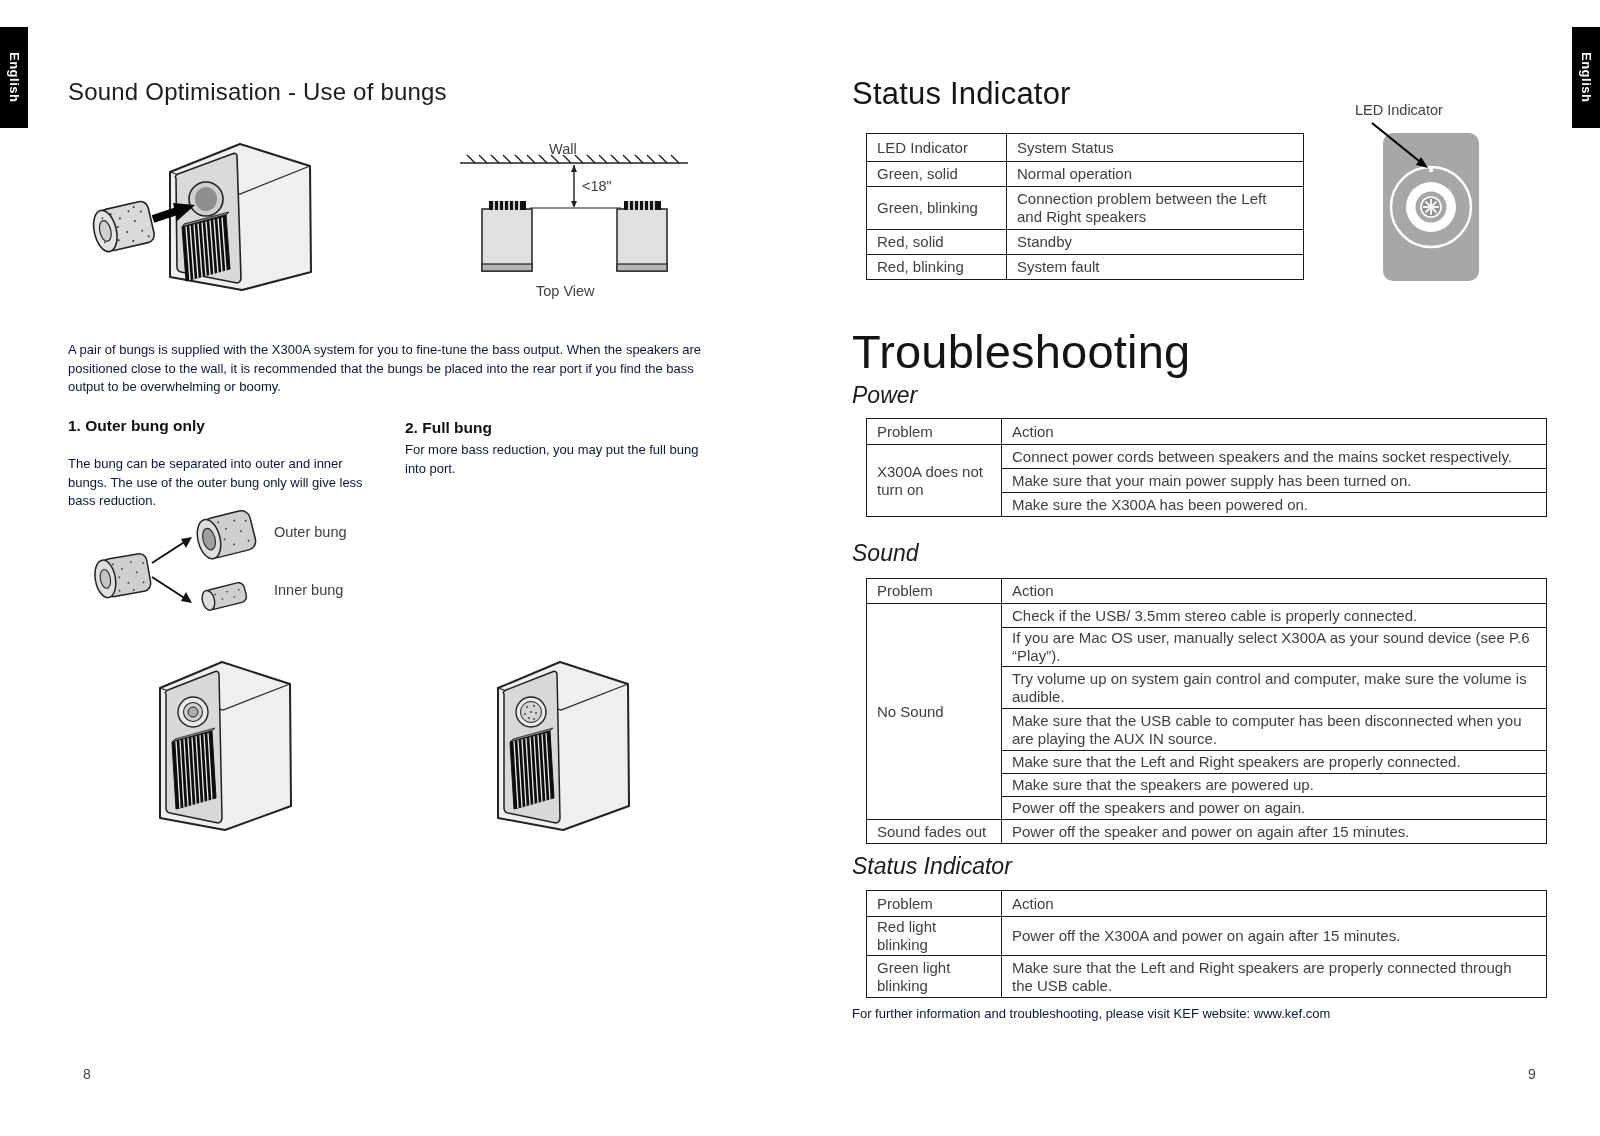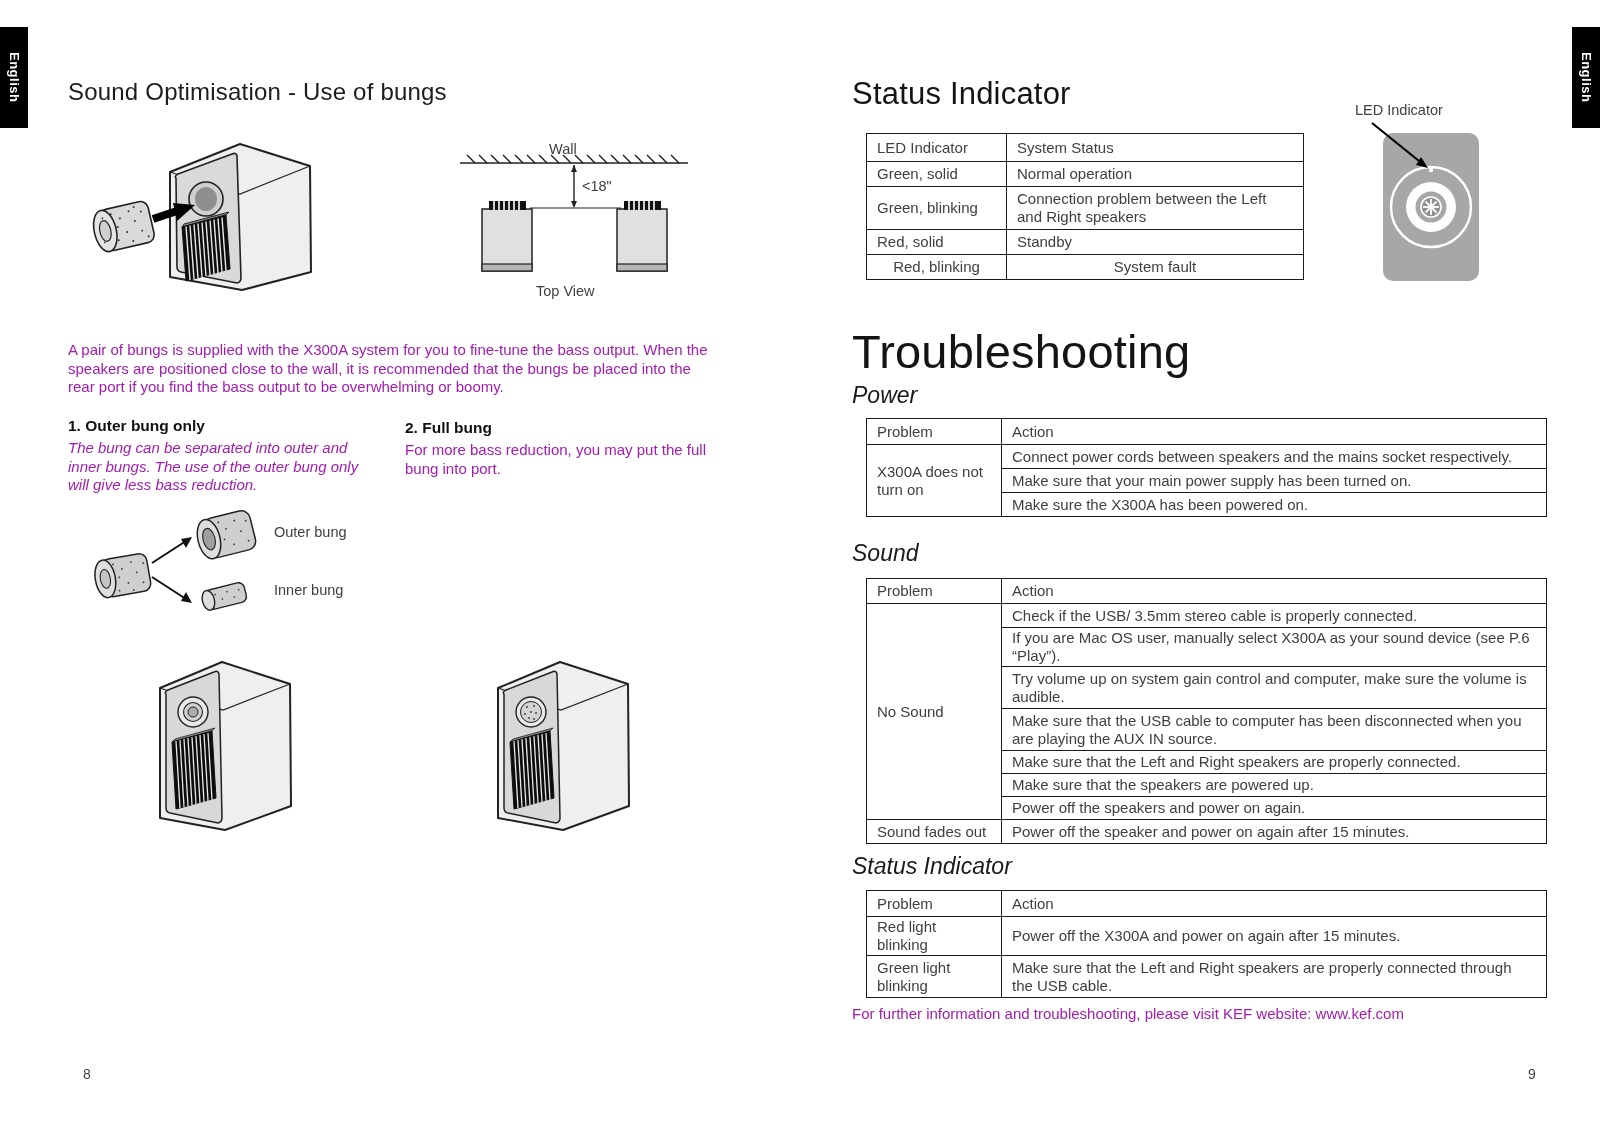--- a/index.html
+++ b/index.html
@@ -10,21 +10,21 @@
   .abs{position:absolute;}
   .vtab{
     background:#000;color:#fff;width:28px;height:101px;
     display:flex;align-items:center;justify-content:center;
     writing-mode:vertical-rl;font-size:13px;letter-spacing:0.5px;font-weight:700;
   }
   .left-title{font-size:24px;color:#1c1c1c;font-weight:400;letter-spacing:0.2px;}
   .h-big{font-size:31px;color:#141414;font-weight:400;letter-spacing:0.2px;}
   .h-huge{font-size:47px;color:#141414;font-weight:400;letter-spacing:0.2px;}
   .h-sub{font-size:23px;color:#1a1a1a;font-weight:400;font-style:italic;}
-  .body-text{font-size:15px;line-height:18.5px;color:#a21caf;}
+  .body-text{font-size:13px;line-height:18.5px;color:#0f172a;}
   .mini-head{font-size:15.5px;font-weight:700;color:#111;}
   .fig-label{font-size:14.5px;color:#3f3f3f;}
   .pagenum{font-size:14px;color:#444;}
   table.tbl{border-collapse:collapse;table-layout:fixed;background:#fff;}
   table.tbl td{
     border:1.5px solid #1a1a1a;padding:1px 10px;font-size:15px;
     line-height:18px;color:#3f3f3f;vertical-align:middle;overflow:hidden;
   }
   svg{display:block;}
 </style>
@@ -152,21 +152,21 @@
   </svg>
 </div>
 <div class="abs fig-label" style="left:549px;top:141px;">Wall</div>
 <div class="abs fig-label" style="left:582px;top:178px;">&lt;18"</div>
 <div class="abs fig-label" style="left:536px;top:283px;">Top View</div>
 
 <div class="abs body-text" style="left:68px;top:341px;width:652px;">A pair of bungs is supplied with the X300A system for you to fine-tune the bass output. When the speakers are positioned close to the wall, it is recommended that the bungs be placed into the rear port if you find the bass output to be overwhelming or boomy.</div>
 
 <div class="abs" style="left:68px;top:417px;width:300px;">
   <div class="mini-head">1. Outer bung only</div>
-  <div class="body-text" style="margin-top:4px;font-style:italic;">The bung can be separated into outer and inner bungs. The use of the outer bung only will give less bass reduction.</div>
+  <div class="body-text" style="margin-top:20px;">The bung can be separated into outer and inner bungs. The use of the outer bung only will give less bass reduction.</div>
 </div>
 <div class="abs" style="left:405px;top:419px;width:312px;">
   <div class="mini-head">2. Full bung</div>
   <div class="body-text" style="margin-top:4px;">For more bass reduction, you may put the full bung into port.</div>
 </div>
 
 <div class="abs" style="left:88px;top:503px;">
   <svg width="185" height="120" viewBox="0 0 185 120">
 
     <g transform="translate(6,52) rotate(-10 28 26)">
@@ -322,21 +322,21 @@
     <td>Normal operation</td>
   </tr>
   <tr style="height:43px;">
     <td>Green, blinking</td>
     <td>Connection problem between the Left and Right speakers</td>
   </tr>
   <tr style="height:25px;">
     <td>Red, solid</td>
     <td>Standby</td>
   </tr>
-  <tr style="height:25px;text-align:center;">
+  <tr style="height:25px;">
     <td>Red, blinking</td>
     <td>System fault</td>
   </tr>
 </tbody>
   </table>
 
 <div class="abs h-huge" style="left:852px;top:324px;">Troubleshooting</div>
 
 <div class="abs h-sub" style="left:852px;top:382px;">Power</div>
 <table class="tbl abs" style="left:866px;top:418px;width:680px;">

